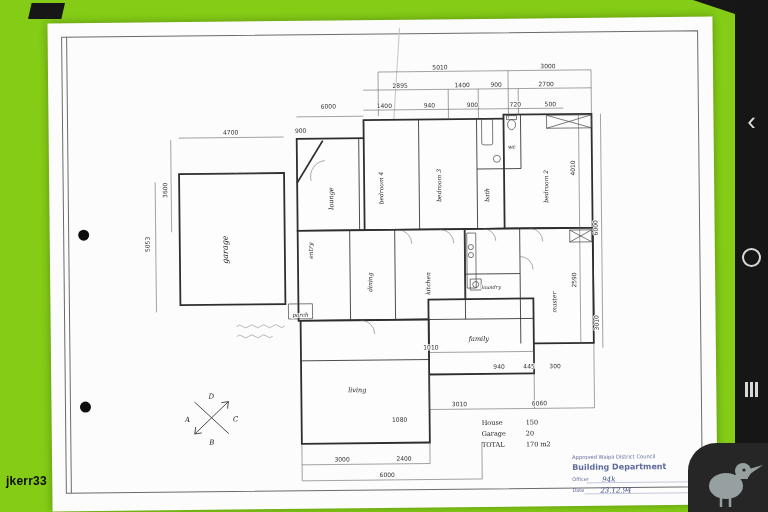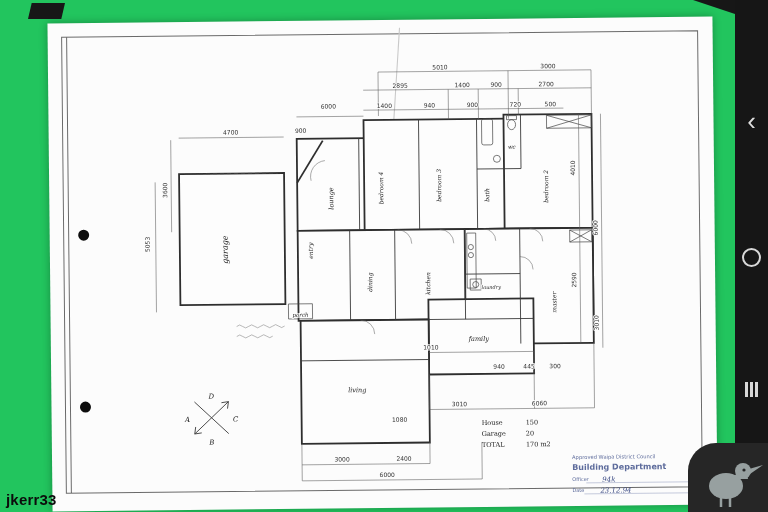--- a/index.html
+++ b/index.html
@@ -1,18 +1,18 @@
 <!DOCTYPE html>
 <html><head>
 <meta charset="utf-8">
 <style>
   html,body{margin:0;padding:0;}
   body{width:768px;height:512px;position:relative;overflow:hidden;
        background:#dedede;font-family:"Liberation Sans",sans-serif;}
-  .photo-area{position:absolute;inset:0 33px 0 0;background:#22c55e;overflow:hidden;}
+  .photo-area{position:absolute;inset:0 33px 0 0;background:#84cc16;overflow:hidden;}
   .paper{position:absolute;left:50px;top:20px;width:665px;height:488px;background:#fcfcfc;
          transform:rotate(-0.6deg);box-shadow:0 0 9px rgba(0,0,0,.3);}
   svg.plan{width:100%;height:100%;display:block;}
   svg text{font-family:"DejaVu Sans",sans-serif;fill:#2b2b2b;}
   .room-label{font-family:"DejaVu Serif",serif;font-style:italic;fill:#1e1e1e;text-anchor:middle;
               paint-order:stroke;stroke:#fcfcfc;stroke-width:1.6px;}
   .dim-label{fill:#333;text-anchor:middle;paint-order:stroke;stroke:#fcfcfc;stroke-width:1.8px;}
   .area-text{font-family:"DejaVu Serif",serif;fill:#222;font-size:6.5px;}
   .wall{fill:#fdfdfd;stroke:#2e2e2e;stroke-width:1.8;}
   .wall-line{fill:none;stroke:#2e2e2e;stroke-width:1.8;}
@@ -23,21 +23,21 @@
   .border{fill:none;stroke:#6a6a6a;stroke-width:1;}
   .scribble{stroke:#8a8a8a;stroke-width:.6;fill:none;}
   .stamp-text{fill:#5e6c9c;}
   .stamp-hand{fill:#3c4b85;font-style:italic;font-family:"DejaVu Serif",serif;}
   .crease{stroke:#c9c9c9;stroke-width:1.1;fill:none;}
 
   .corner-tl{position:absolute;left:28px;top:3px;width:37px;height:16px;background:#171717;
              clip-path:polygon(10% 0,100% 0,90% 100%,0 100%);}
   .corner-tr{position:absolute;right:0;top:0;width:42px;height:14px;background:#171717;
              clip-path:polygon(0 0,100% 0,100% 100%);}
-  .username{position:absolute;left:6px;bottom:4px;font-size:15px;font-weight:700;color:#0c0c0c;
+  .username{position:absolute;left:6px;bottom:24px;font-size:12px;font-weight:700;color:#0c0c0c;
             letter-spacing:.2px;}
   .nav-bar{position:absolute;right:0;top:0;width:33px;height:512px;background:#161616;}
   .nav-btn{position:absolute;left:0;width:33px;height:34px;display:flex;align-items:center;
            justify-content:center;color:#dedede;cursor:pointer;}
   .nav-btn.back{top:104px;font-size:26px;line-height:26px;font-weight:400;}
   .nav-btn.home{top:240px;}
   .home-circle{width:15px;height:15px;border:2px solid #d8d8d8;border-radius:50%;display:block;}
   .nav-btn.recents{top:372px;gap:2px;}
   .recents .bar{display:block;width:3px;height:15px;background:#d8d8d8;}
   .brand-blob{position:absolute;right:0;bottom:0;width:80px;height:69px;background:#262626;

